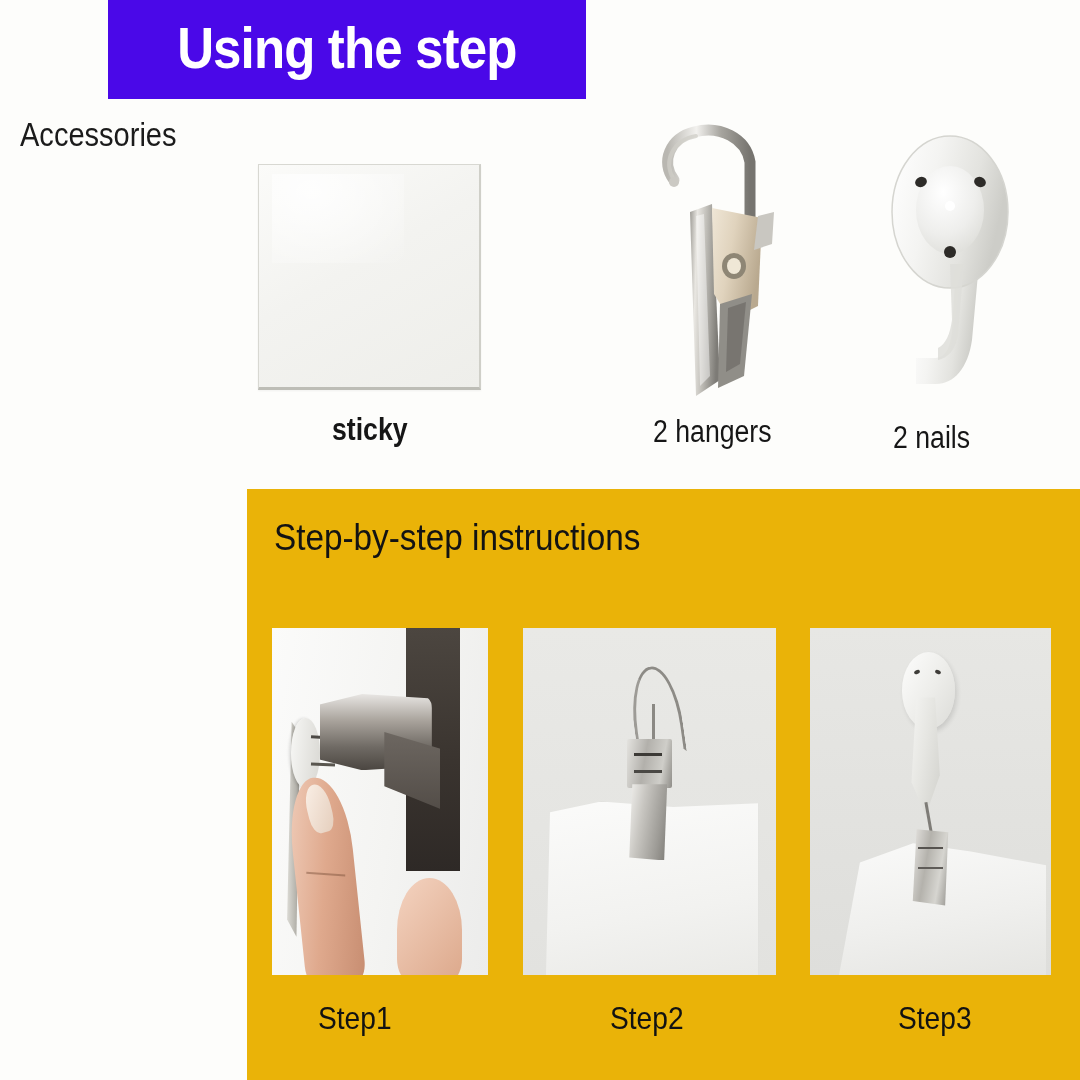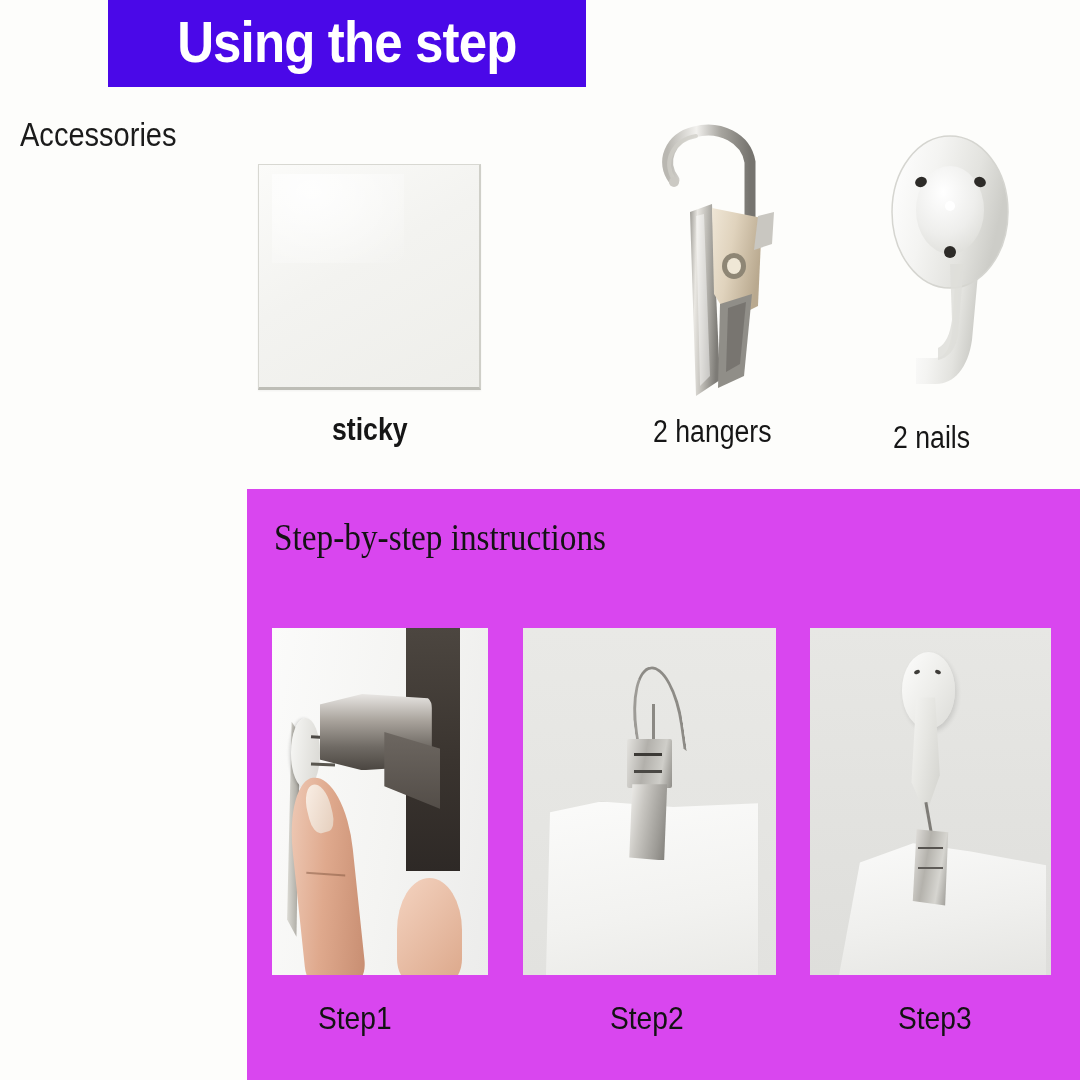--- a/index.html
+++ b/index.html
@@ -20,21 +20,21 @@
     height: 1080px;
     background: #fdfdfb;
   }
 
   
   .title-banner {
     position: absolute;
     left: 108px;
     top: 0;
     width: 478px;
-    height: 87px;
+    height: 99px;
     background: #4a08e8;
     display: flex;
     align-items: center;
     justify-content: center;
     overflow: hidden;
   }
   .title-text {
     color: #ffffff;
     font-family: "Liberation Sans Narrow", "Liberation Sans", sans-serif;
     font-size: 58px;
@@ -113,22 +113,21 @@
   .cap-hangers  { left: 653px; top: 416px; transform-origin: left center;}
   .cap-nails    { left: 893px; top: 422px; transform-origin: left center;}
 
   
   .instructions-panel {
     position: absolute;
     left: 247px;
     top: 489px;
     width: 833px;
     height: 591px;
-    background: #d946ef;
-    font-family: Liberation Serif, serif;
+    background: #eab308;
   }
   .instructions-heading {
     position: absolute;
     left: 27px;
     top: 30px;
     font-size: 37px;
     color: #131313;
     white-space: nowrap;
     transform: scaleX(0.9);
     transform-origin: left center;

